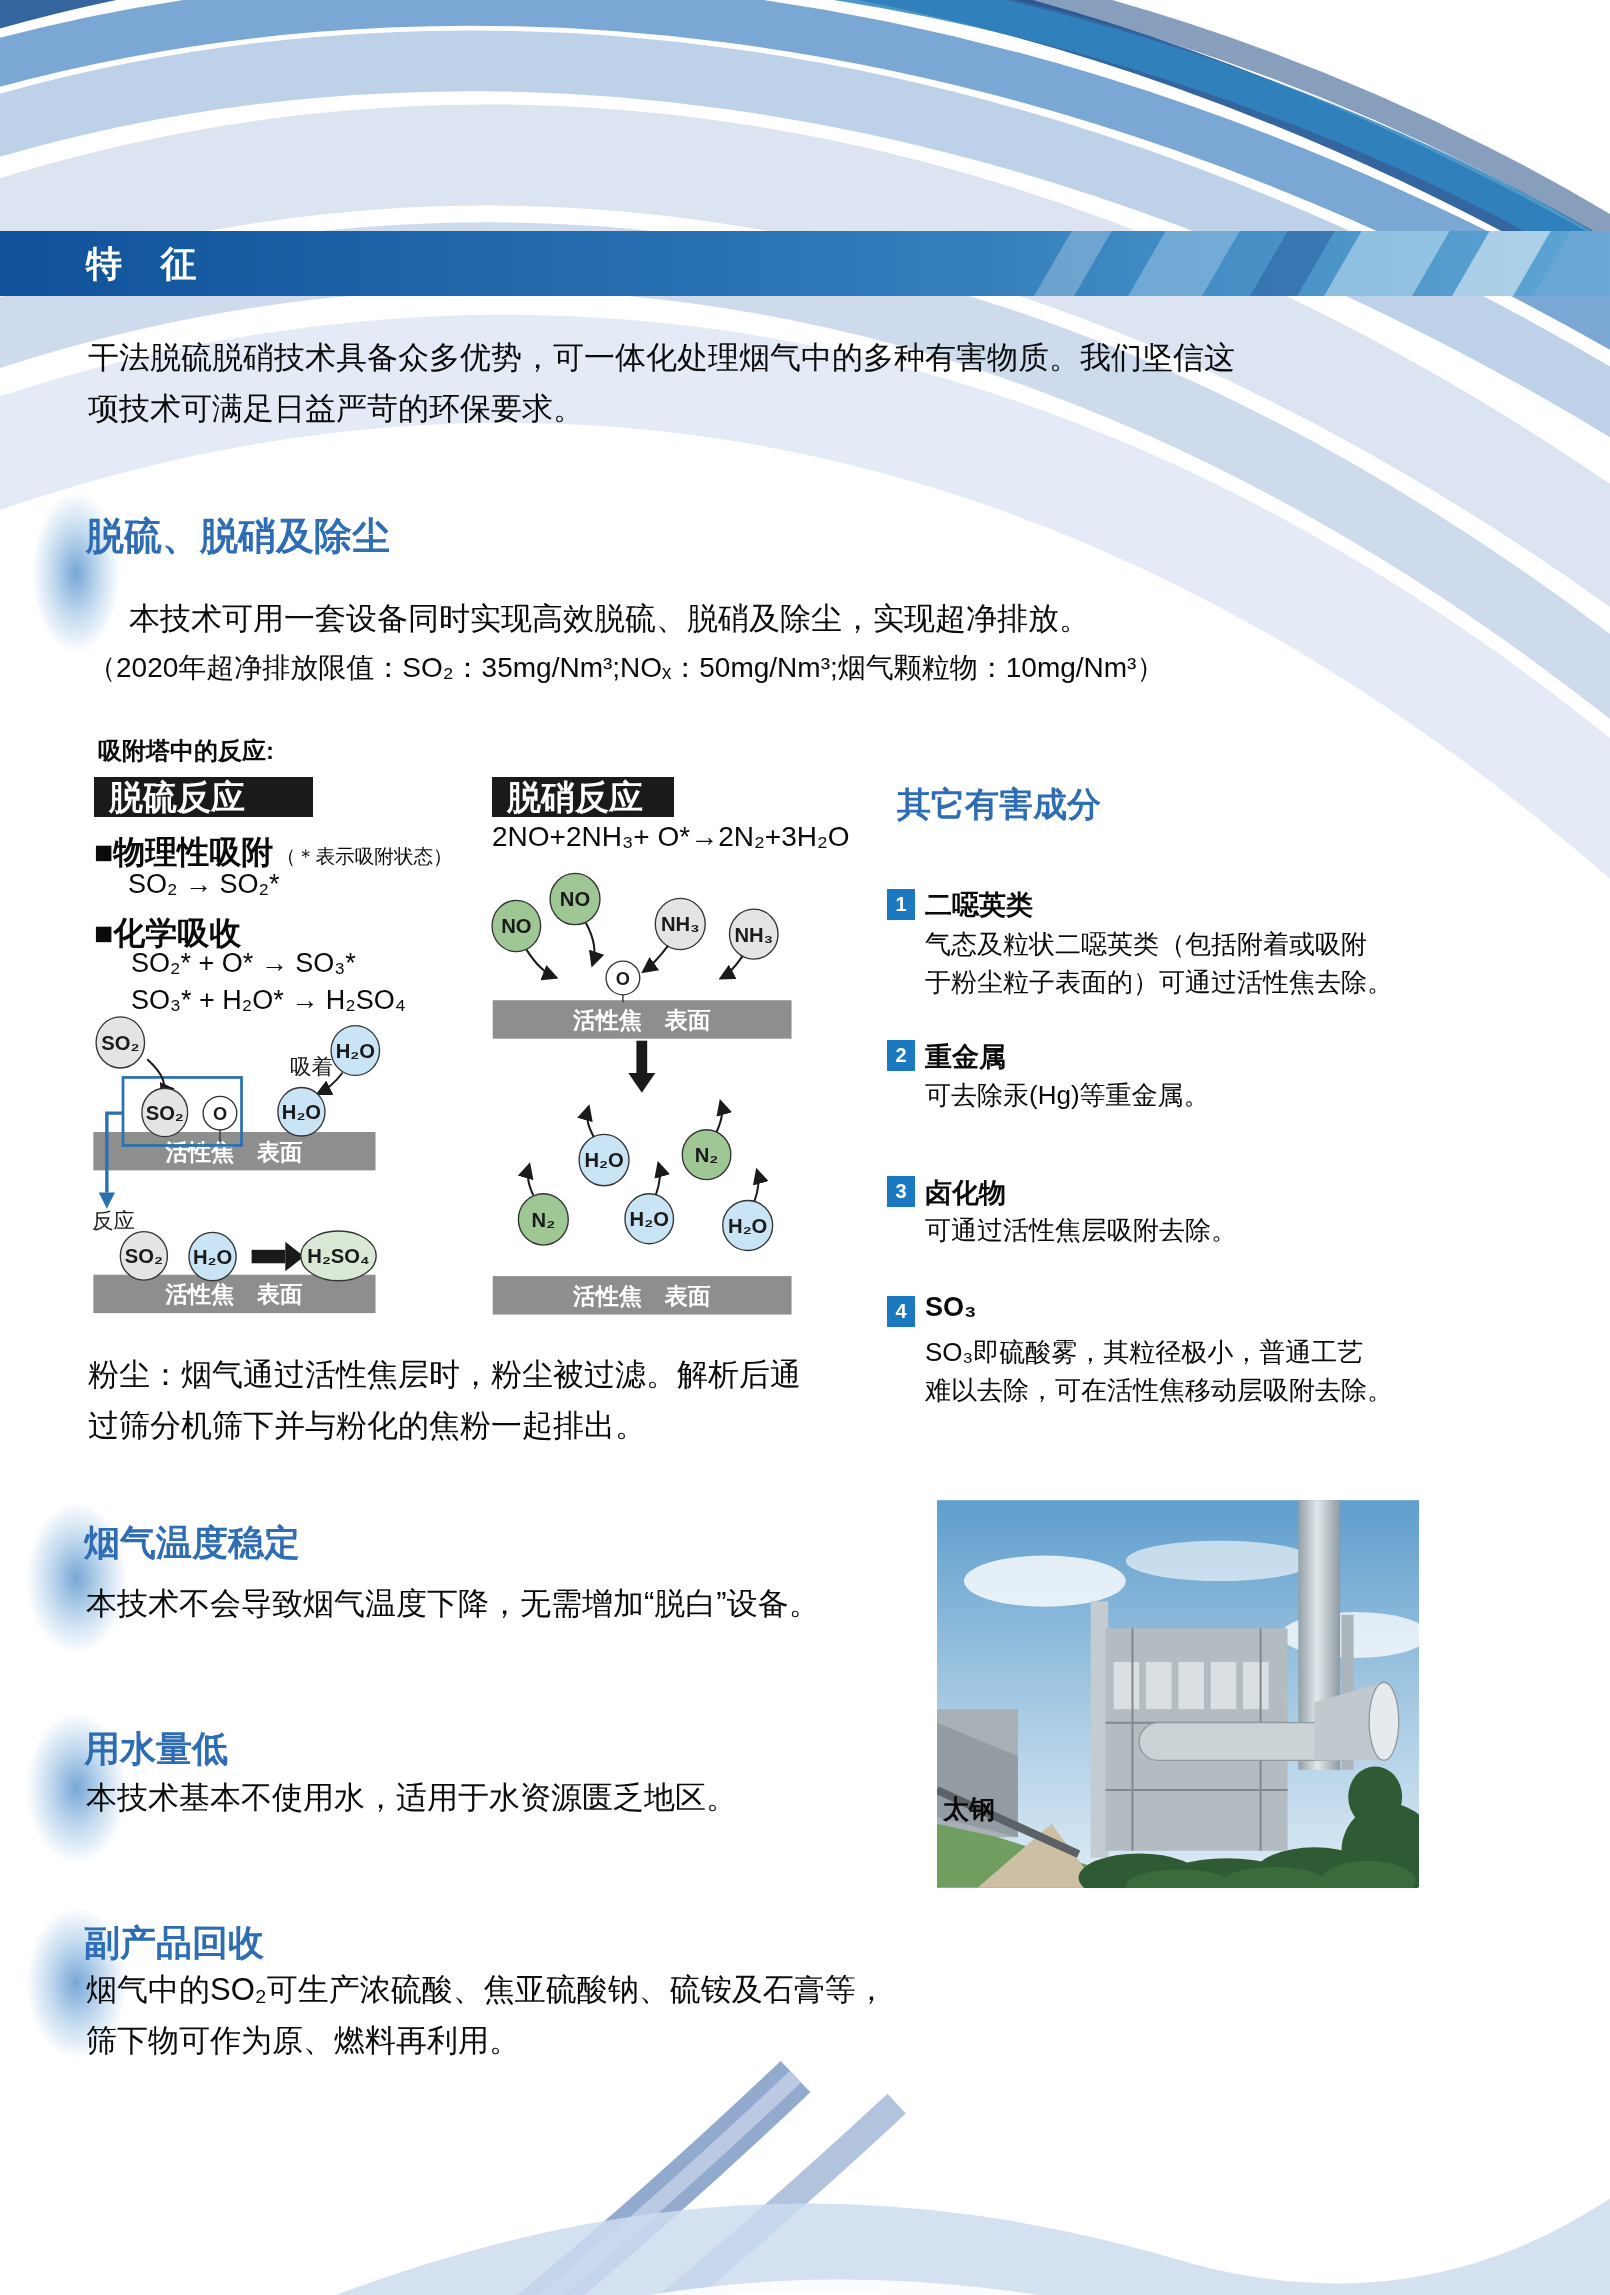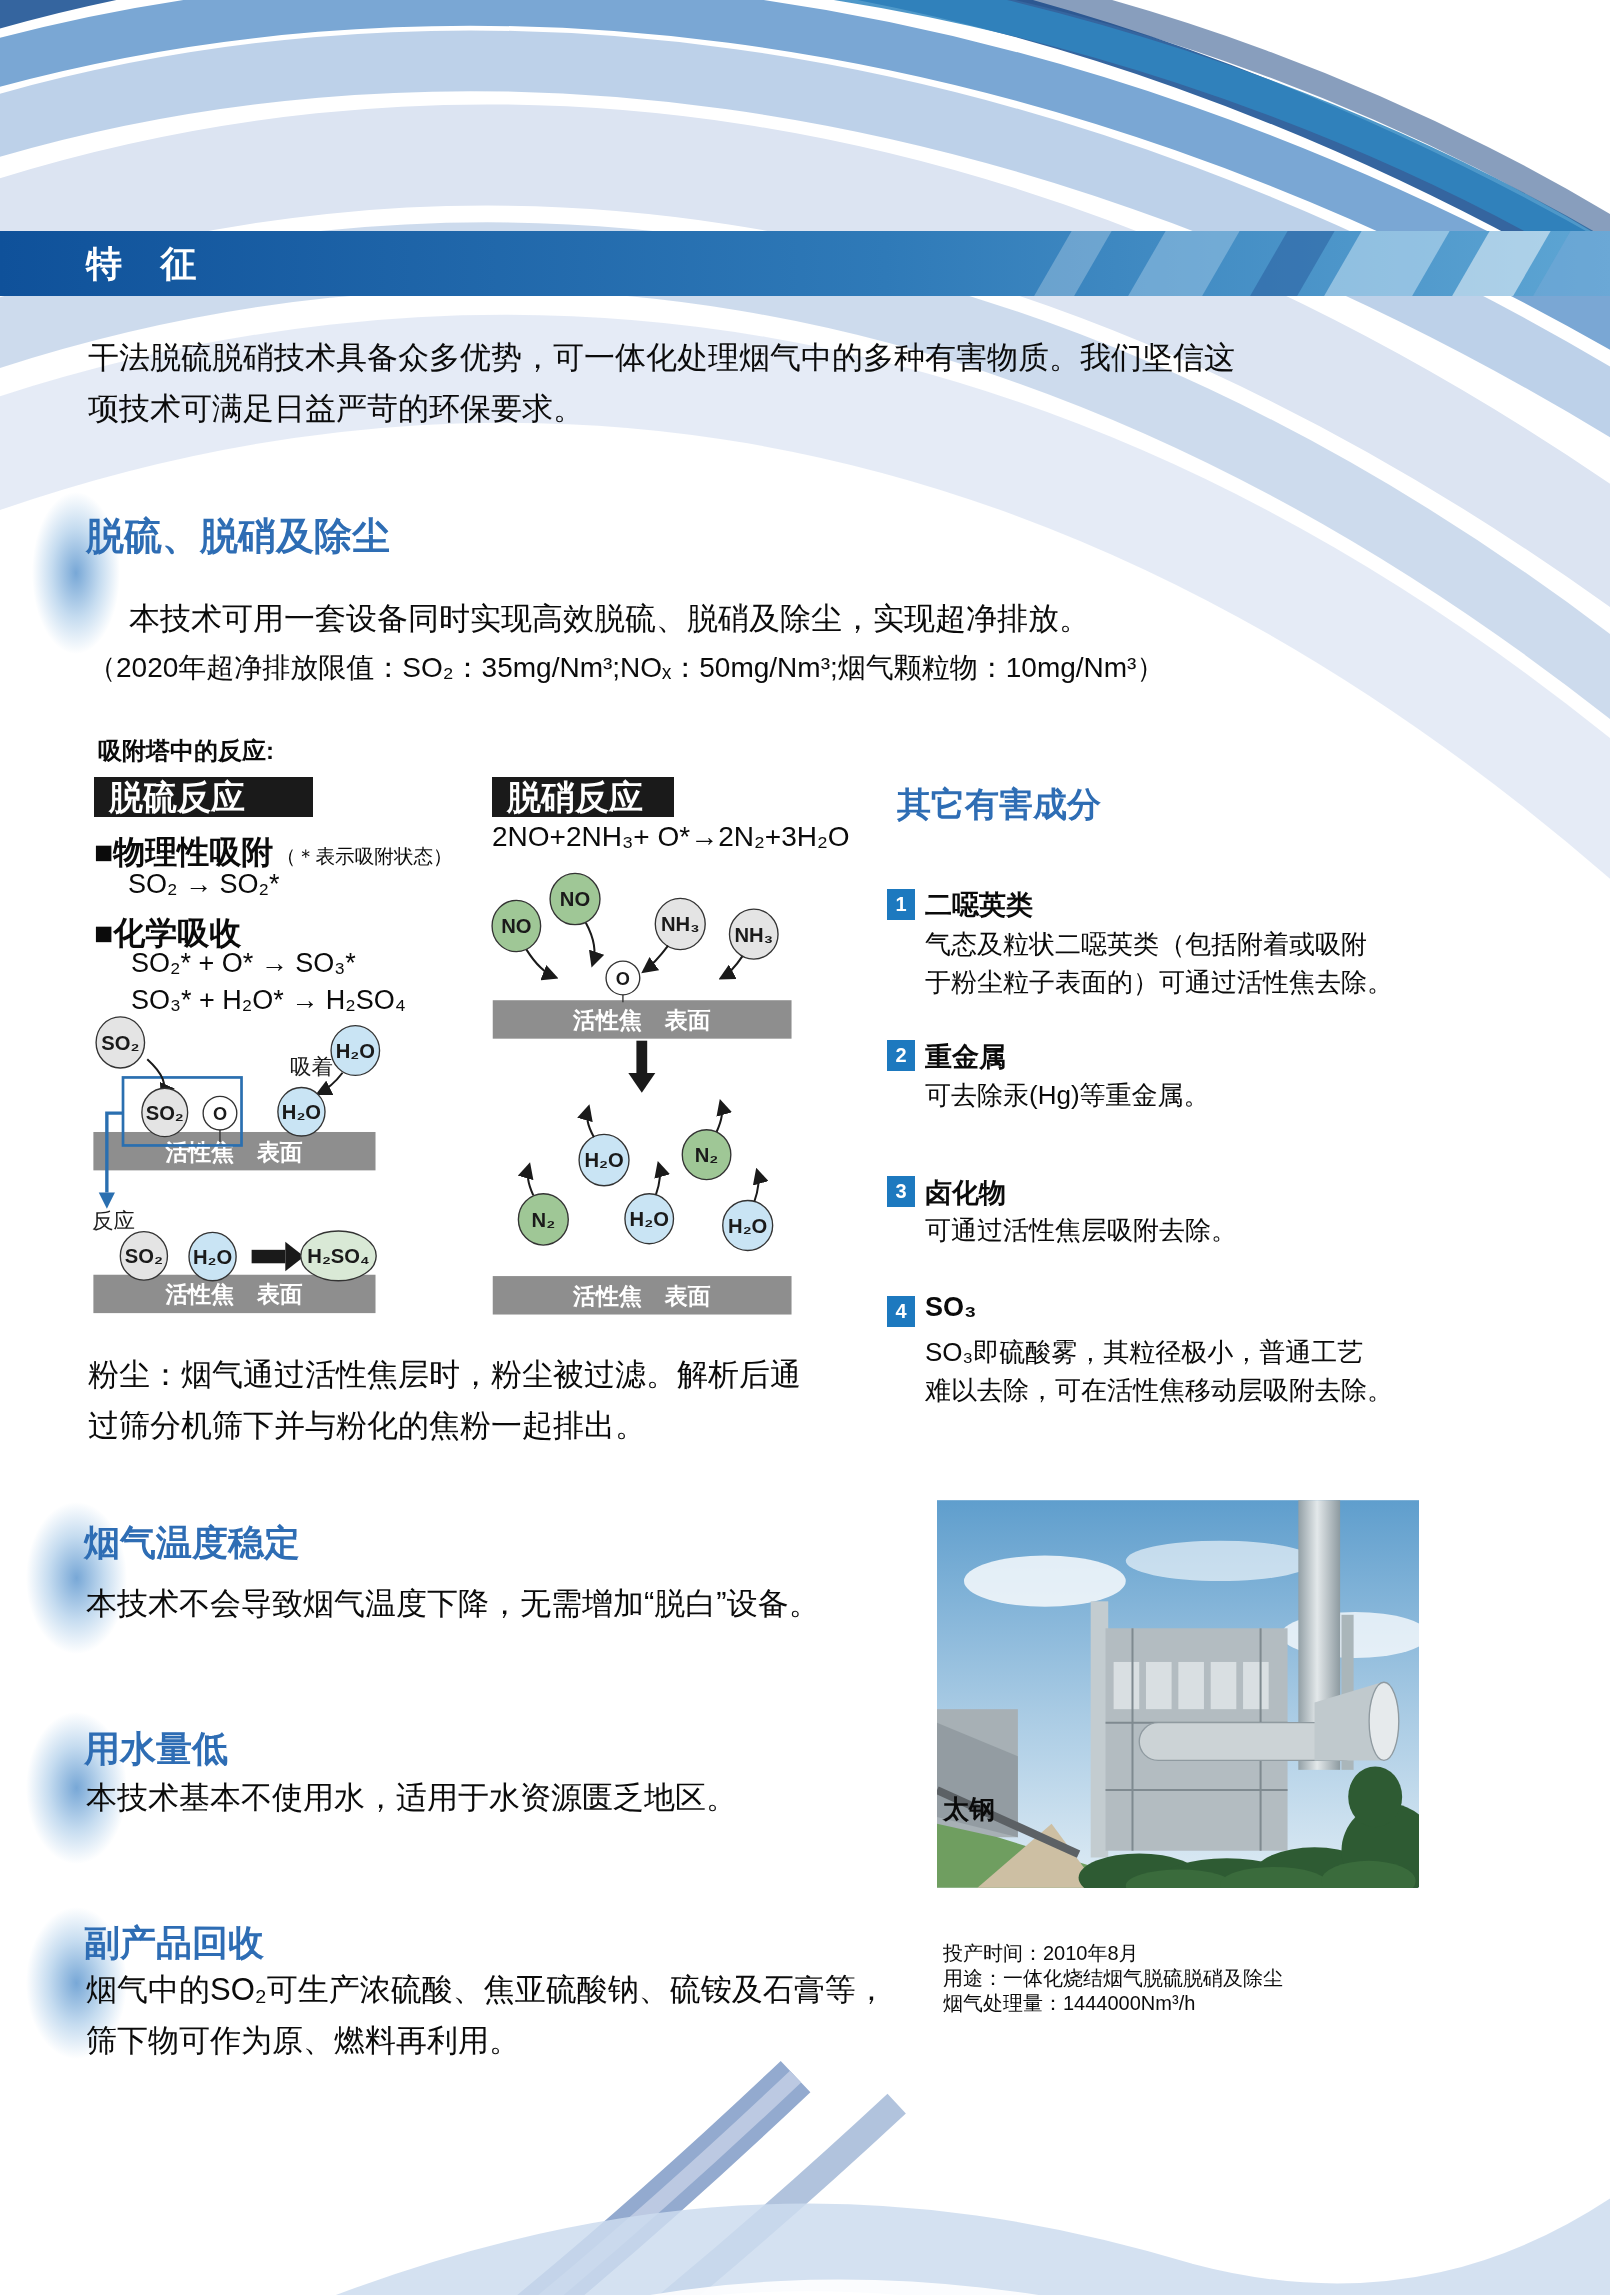--- a/index.html
+++ b/index.html
@@ -291,20 +291,15 @@
       <ellipse cx="650" cy="440" rx="40" ry="45"></ellipse>
     </g>
     <g fill="#3a6b3c">
       <ellipse cx="360" cy="572" rx="80" ry="24"></ellipse>
         <ellipse cx="500" cy="570" rx="80" ry="26"></ellipse>
       <ellipse cx="640" cy="565" rx="70" ry="30"></ellipse>
     </g>
   </svg>
 
   <div class="abs z3 caption-name nowrap" style="left:943px;top:1792px;">太钢</div>
-  <div class="abs z3 caption-line nowrap" style="left:943px;top:1941px;">
-    <div>投产时间：2010年8月</div>
-    <div>用途：一体化烧结烟气脱硫脱硝及除尘</div>
-    <div>烟气处理量：1444000Nm³/h</div>
-  </div>
 
 </div>
 
 
 </body></html>

